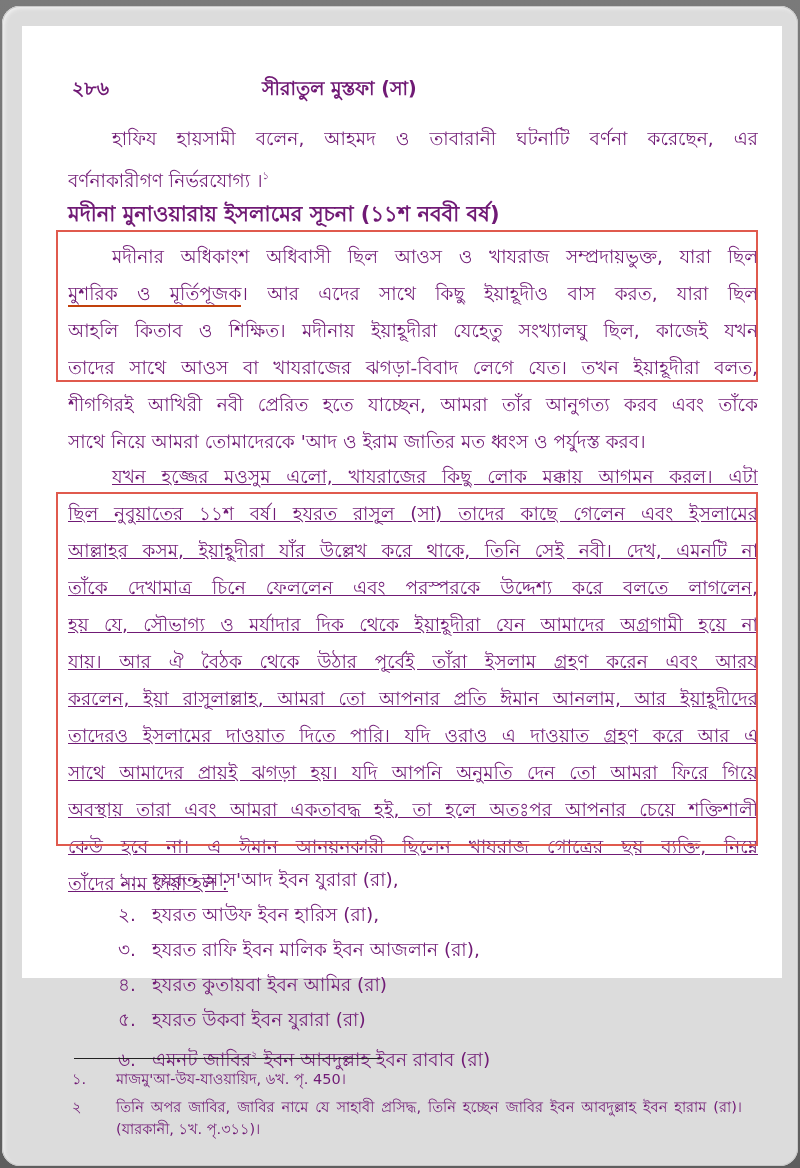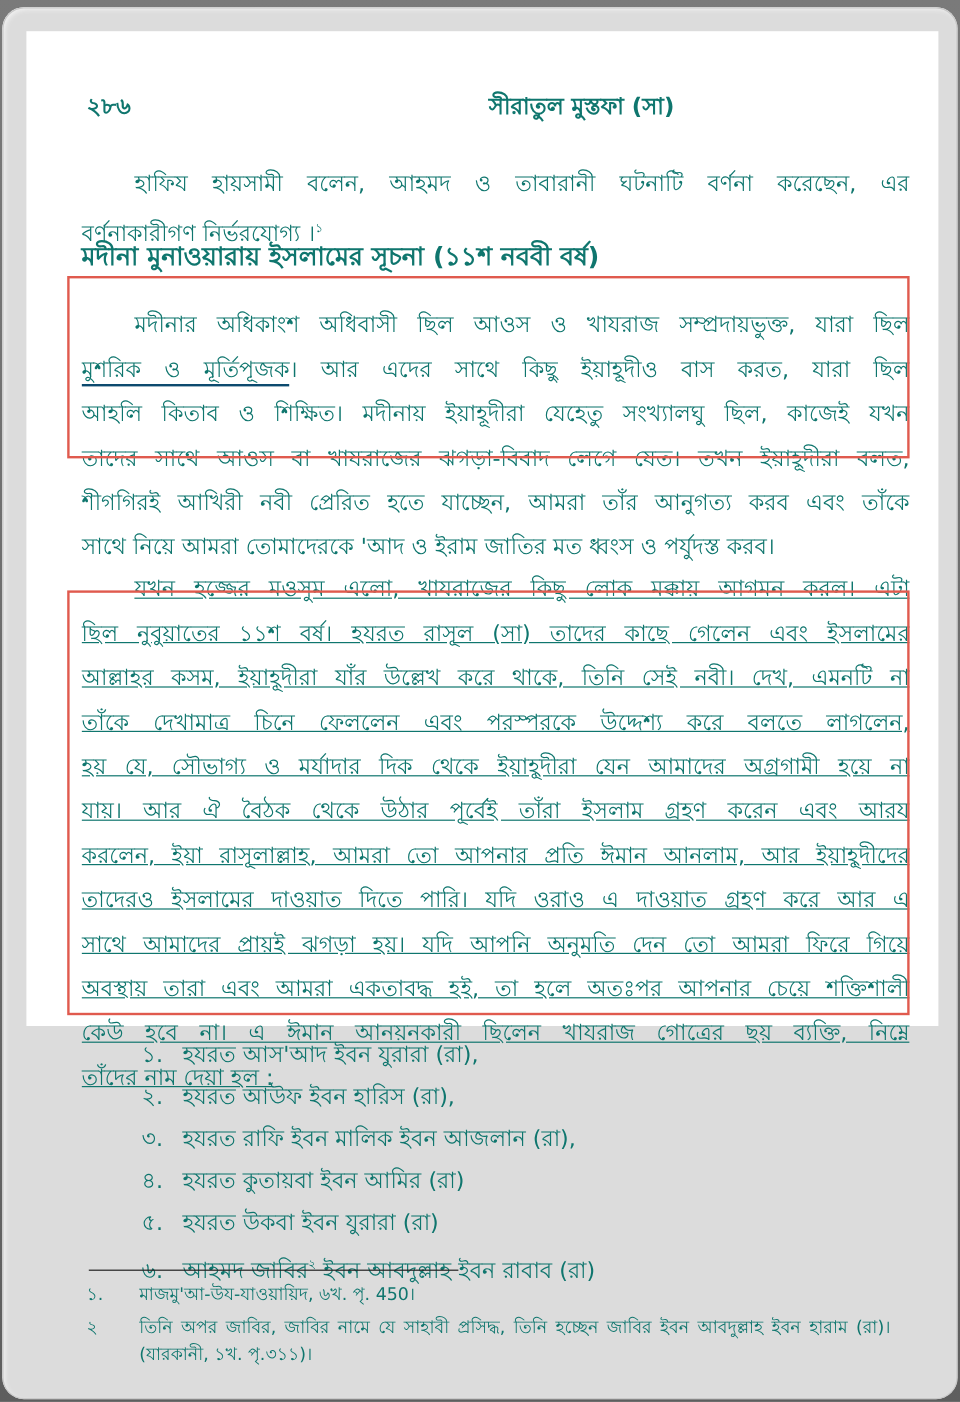--- a/index.html
+++ b/index.html
@@ -21,77 +21,77 @@
       position: absolute;
       left: 2px; top: 6px;
       width: 796px; height: 1160px;
       background: #dcdcdc;
       border-radius: 18px;
       box-shadow: inset 0 0 0 1px #c8c8c8, inset 2px 2px 4px #f2f2f2;
     }
     .page {
       position: absolute;
       left: 20px; top: 20px;
-      width: 760px; height: 829px;
+      width: 760px; height: 952px;
       background: #ffffff;
-      color: #0f766e;
+      color: #701a75;
     }
     .page-header {
       position: absolute;
       top: 48px;
       left: 50px;
       width: 660px;
       height: 30px;
     }
     .page-number {
       position: absolute;
       left: 0; top: 0;
       font-size: 19px;
       font-weight: bold;
     }
     .running-title {
       position: absolute;
       left: 190px; width: 300px;
       top: 0;
-      text-align: right;
+      text-align: left;
       font-size: 19px;
       font-weight: bold;
     }
     .text-block {
       position: absolute;
       left: 46px;
       width: 690px;
       font-size: 18.5px;
       line-height: 37px;
       text-align: justify;
     }
     .line {
       display: block;
       white-space: nowrap;
       text-align-last: justify;
       overflow: hidden;
     }
     .line.last { text-align-last: left; }
-    .indent { padding-left: 44px; margin-top: 15px; }
+    .indent { padding-left: 44px; }
     .heading {
       position: absolute;
       left: 46px;
       top: 172px;
       font-size: 21px;
       font-weight: bold;
       white-space: nowrap;
     }
     .highlight-box {
       position: absolute;
       border: 2px solid #e05a4e;
       box-sizing: border-box;
       pointer-events: none;
     }
     .underline-mark {
-      border-bottom: 2px solid #0c4a6e;
+      border-bottom: 2px solid #c2410c;
       padding-bottom: 1px;
     }
     .list {
       position: absolute;
       left: 92px;
       top: 832px;
       font-size: 18.5px;
       line-height: 35px;
       margin: 4px; padding: 0;
       list-style: none;
@@ -161,21 +161,21 @@
       </div>
 
       <div class="highlight-box" style="left:34px; top:466px; width:702px; height:354px;"></div>
 
       <ul class="list">
         <li><span class="num">১.</span><span>হযরত আস'আদ ইবন যুরারা (রা),</span></li>
         <li><span class="num">২.</span><span>হযরত আউফ ইবন হারিস (রা),</span></li>
         <li><span class="num">৩.</span><span>হযরত রাফি ইবন মালিক ইবন আজলান (রা),</span></li>
         <li><span class="num">৪.</span><span>হযরত কুতায়বা ইবন আমির (রা)</span></li>
         <li><span class="num">৫.</span><span>হযরত উকবা ইবন যুরারা (রা)</span></li>
-        <li><span class="num">৬.</span><span>আহমদ জাবির</span><sup>২</sup><span> ইবন আবদুল্লাহ ইবন রাবাব (রা)</span></li>
+        <li><span class="num">৬.</span><span>এমনট জাবির</span><sup>২</sup><span> ইবন আবদুল্লাহ ইবন রাবাব (রা)</span></li>
       </ul>
 
       <div class="footnote-rule"></div>
       <div class="footnotes">
         <div class="fn">
           <span class="fn-num">১.</span>
           <span>মাজমু'আ-উয-যাওয়ায়িদ, ৬খ. পৃ. 450।</span>
         </div>
         <div class="fn" style="text-align:justify;">
           <span class="fn-num">২</span>

